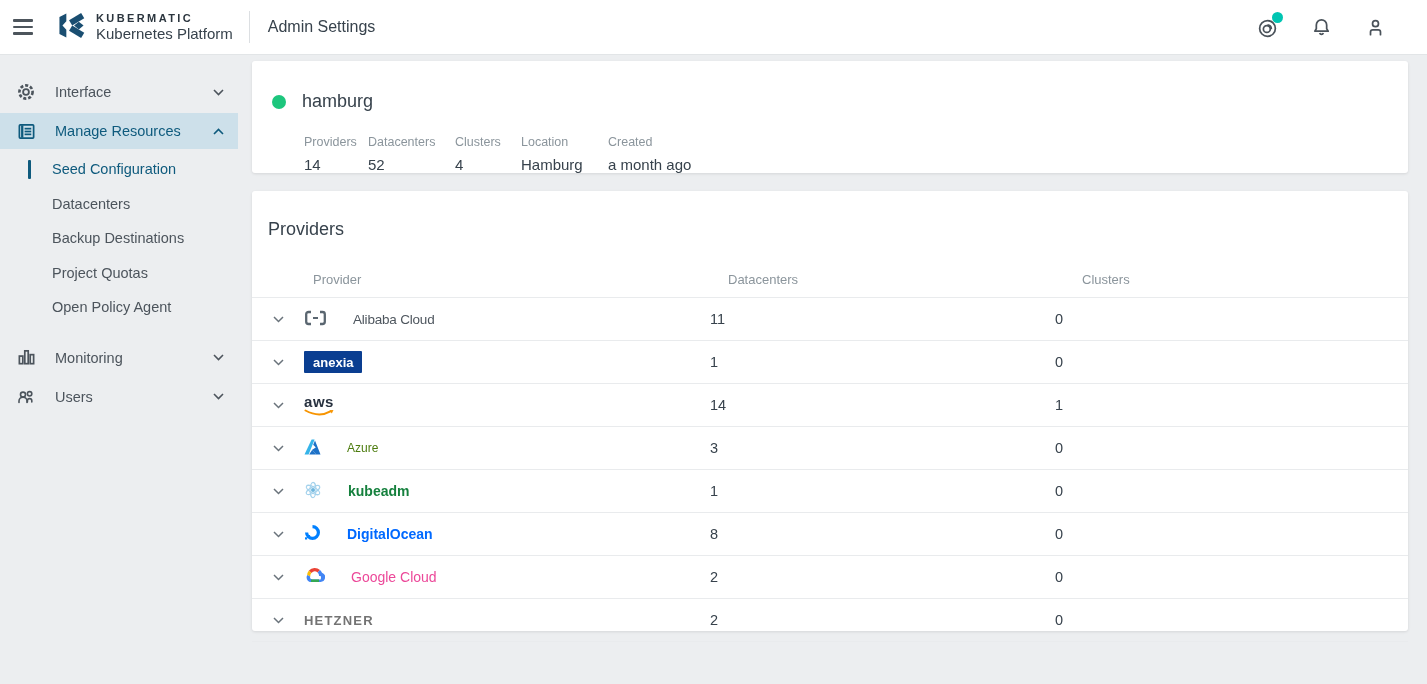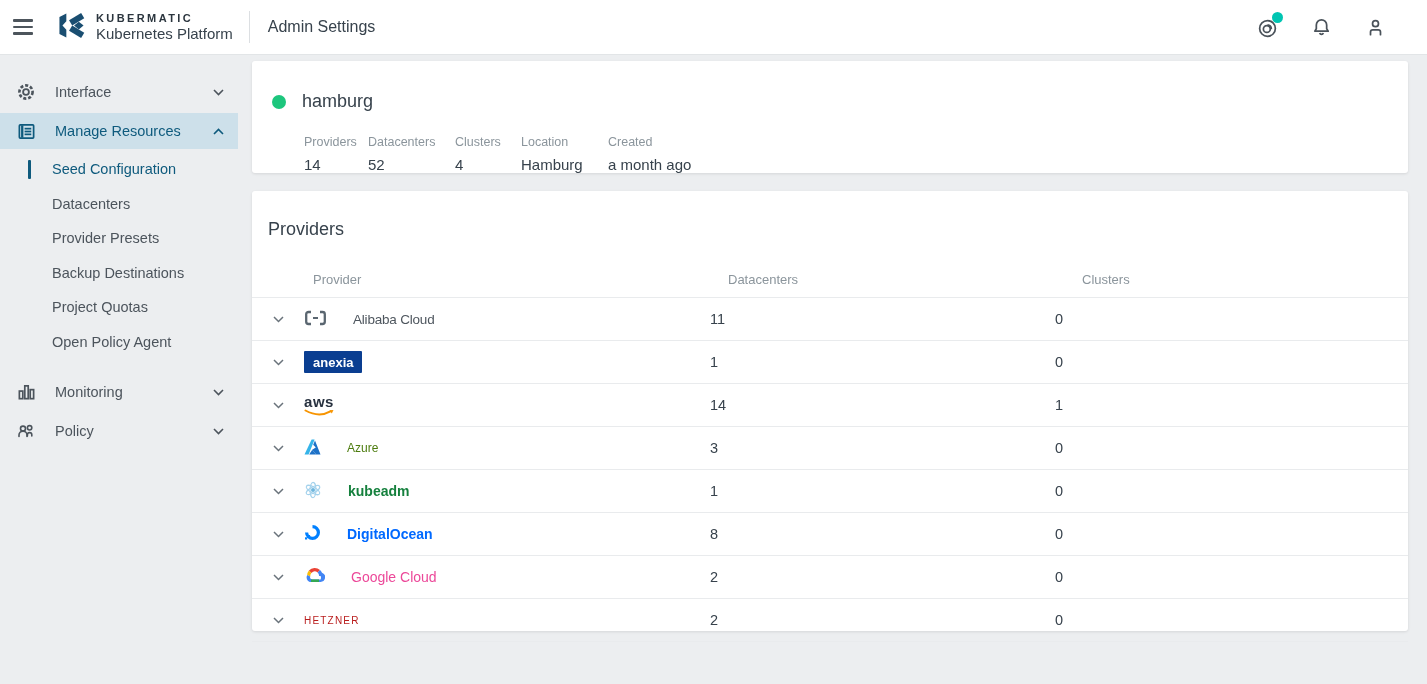--- a/index.html
+++ b/index.html
@@ -64,21 +64,21 @@
 
   
   .wm-alibaba { font-size:13.5px; color:#4e565e; letter-spacing:-0.2px; }
   .badge-anexia { background:#0a3e91; color:#fff; font-size:13px; font-weight:bold; padding:3.5px 9px; border-radius:1px; }
   .aws-wrap { display:inline-flex; flex-direction:column; align-items:center;text-align:right; }
   .wm-aws { font-size:15px; font-weight:bold; color:#27313f; letter-spacing:0.5px; line-height:1; }
   .wm-azure { font-size:12px; color:#4d7c0f; }
   .wm-kubeadm { font-size:14px; font-weight:bold; color:#15803d; }
   .wm-do { font-size:14px; font-weight:bold; color:#0069ff; }
   .wm-google { font-size:14px; color:#ec4899; font-weight:500; }
-  .wm-hetzner { font-size:10px; font-weight:400; color:#b91c1c; letter-spacing:1.2px; }
+  .wm-hetzner { font-size:13px; font-weight:700; color:#737373; letter-spacing:1.2px; }
   .gwrap { display:flex; align-items:baseline; gap:3px; }
 </style>
 </head>
 <body>
 
 <div class="topbar">
   <div class="hamburger">
     <span></span>
       <span></span>
       <span></span>
@@ -160,23 +160,20 @@
     </div>
 
     <div class="sub-item active">
       <span class="active-bar"></span>
       <span>Seed Configuration</span>
     </div>
     <div class="sub-item">
       <span>Datacenters</span>
     </div>
     <div class="sub-item">
-      <span>Provider Presets</span>
-    </div>
-    <div class="sub-item">
       <span>Backup Destinations</span>
     </div>
     <div class="sub-item">
       <span>Project Quotas</span>
     </div>
     <div class="sub-item">
       <span>Open Policy Agent</span>
     </div>
 
     <div class="nav-gap"></div>
@@ -197,21 +194,21 @@
 
     <div class="nav-item">
       <span class="nav-icon">
         <svg width="20" height="20" viewBox="0 0 20 20" fill="none" stroke="#4c545c" stroke-width="1.6" stroke-linecap="round">
           <circle cx="13.6" cy="6.8" r="2.2"></circle>
           <path d="M11.4 15 v-1.2 a2.2 2.2 0 0 1 4.4 0 V15"></path>
           <circle cx="7" cy="7.6" r="2.5"></circle>
           <path d="M3 15.5 v-1.4 a3 3 0 0 1 8 0 v1.4"></path>
         </svg>
       </span>
-      <span class="nav-label">Policy</span>
+      <span class="nav-label">Users</span>
       <svg class="chev" viewBox="0 0 11 7" fill="none" stroke="#4c545c" stroke-width="1.6">
           <polyline points="1,1 5.5,5.5 10,1"></polyline>
         </svg>
     </div>
   </div>
 
   <div class="main">
 
     <div class="card seed-card">
       <div class="seed-head">

